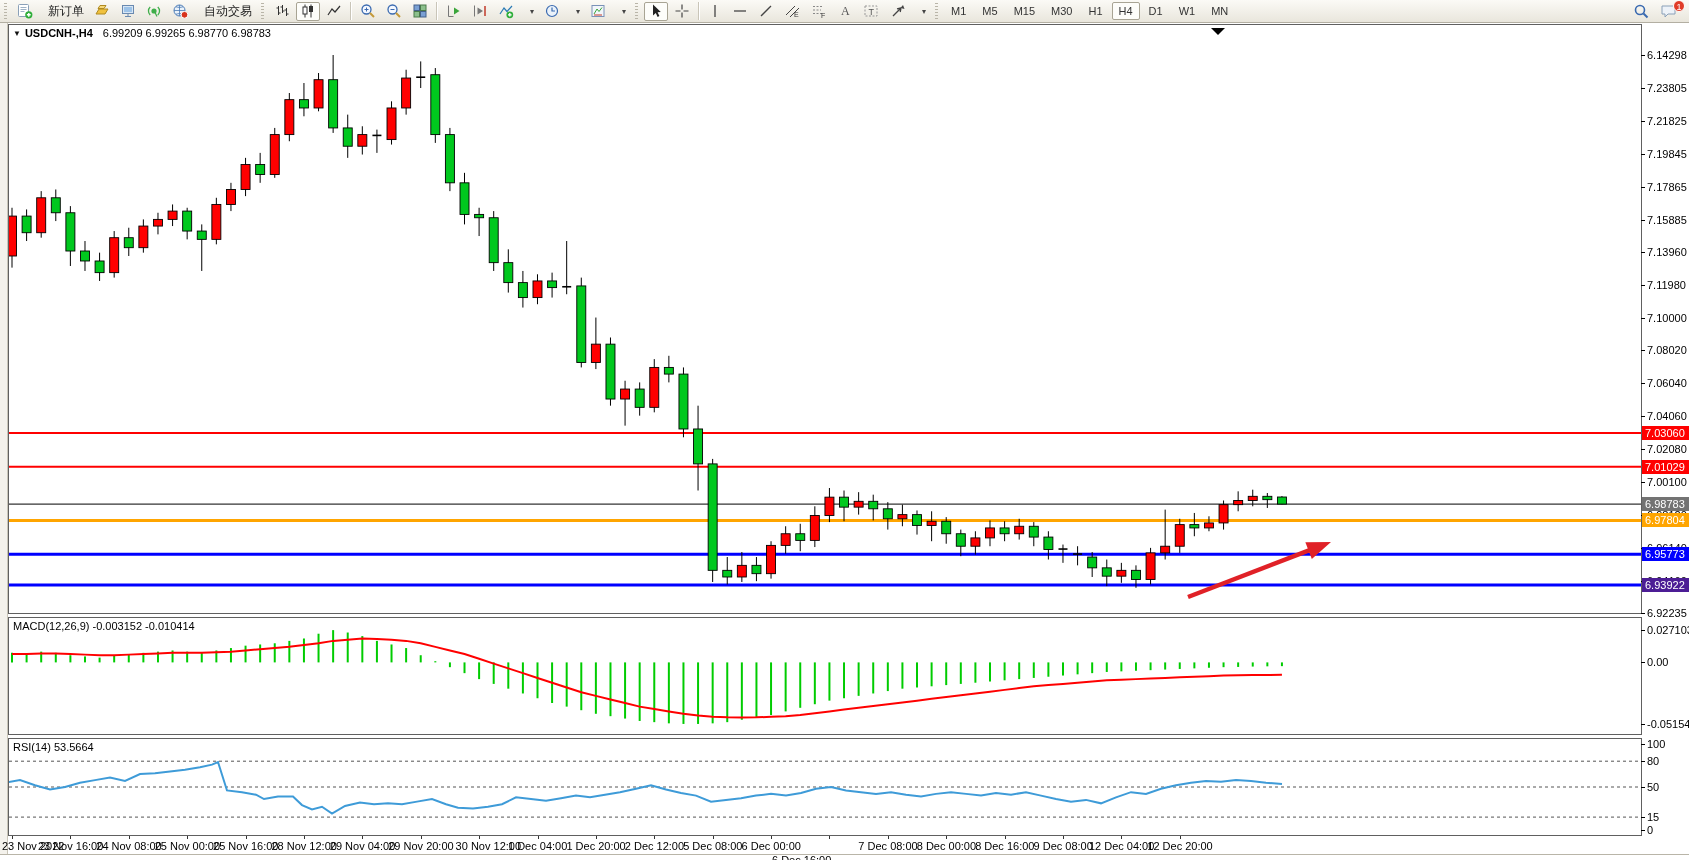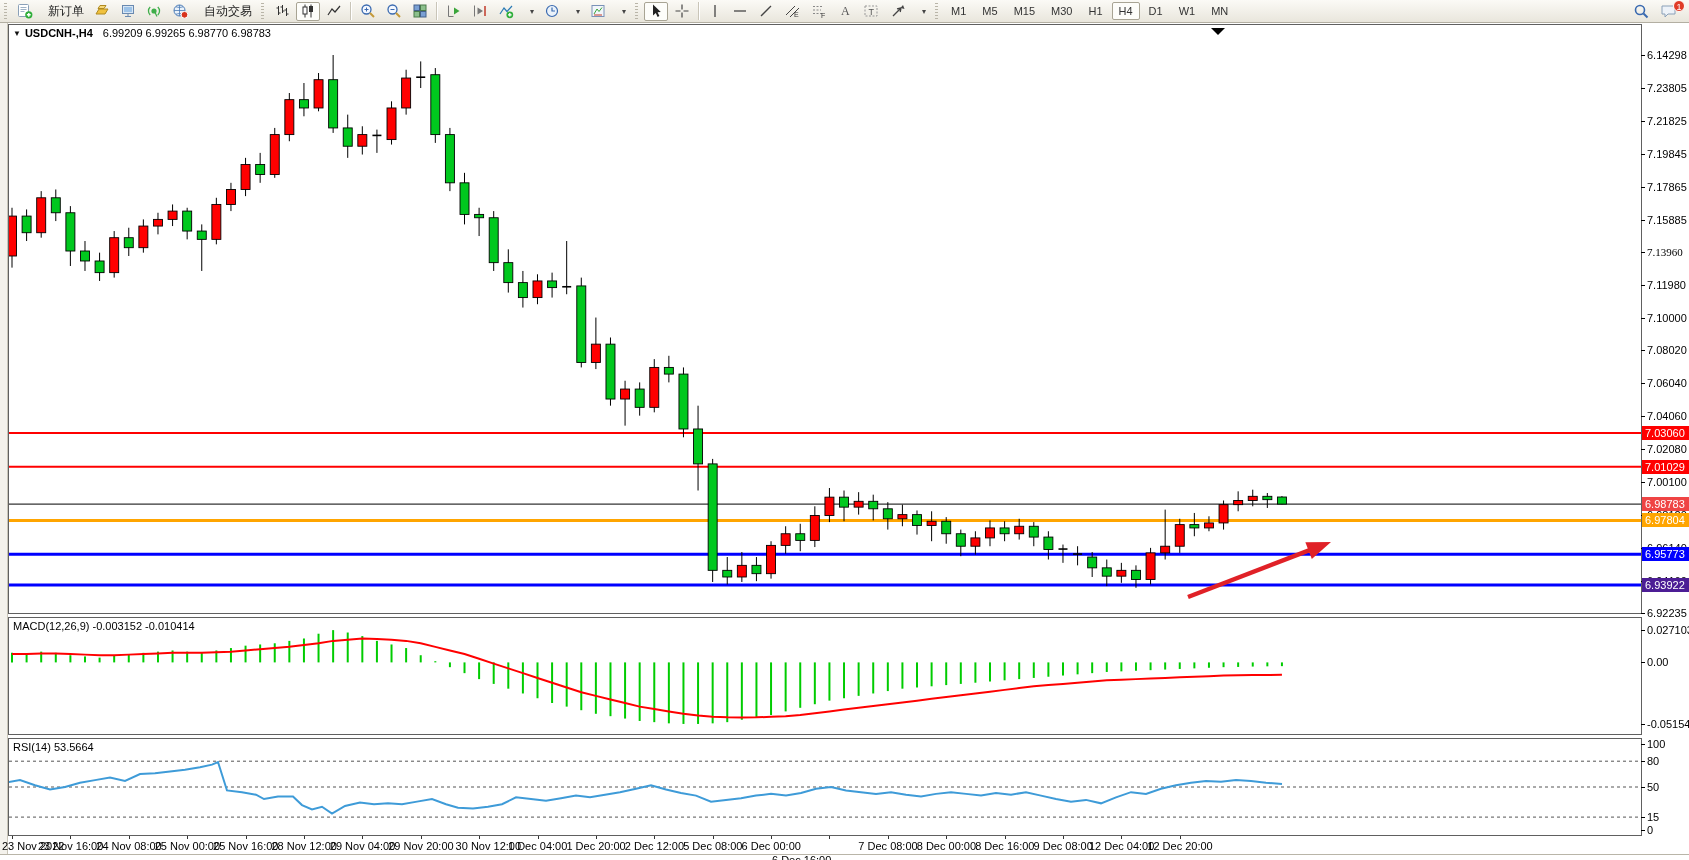--- a/index.html
+++ b/index.html
@@ -572,21 +572,21 @@
     <div class="overlay-label">RSI(14) 53.5664</div>
   </div>
 
   <div id="axis-layer">
       <div class="ptick" style="top: 55px;">6.14298</div>
       <div class="ptick" style="top: 88px; text-align: center;">7.23805</div>
       <div class="ptick" style="top: 120.862px;">7.21825</div>
       <div class="ptick" style="top: 153.793px;">7.19845</div>
       <div class="ptick" style="top: 186.725px;">7.17865</div>
       <div class="ptick" style="top: 219.656px;">7.15885</div>
-      <div class="ptick" style="top: 251.672px; font-family: Liberation Serif, serif;">7.13960</div>
+      <div class="ptick" style="top: 251.672px;">7.13960</div>
       <div class="ptick" style="top: 284.603px;">7.11980</div>
       <div class="ptick" style="top: 317.534px;">7.10000</div>
       <div class="ptick" style="top: 350.466px;">7.08020</div>
       <div class="ptick" style="top: 383.397px;">7.06040</div>
       <div class="ptick" style="top: 416.328px;">7.04060</div>
       <div class="ptick" style="top: 449.259px;">7.02080</div>
       <div class="ptick" style="top: 482.19px;">7.00100</div>
       <div class="ptick" style="top: 515.121px;">6.98120</div>
       <div class="ptick" style="top: 548.052px;">6.96140</div>
       <div class="ptick" style="top: 580.984px;">6.94160</div>
@@ -594,21 +594,21 @@
       <div class="ptick" style="top: 630px;">0.027103</div>
       <div class="ptick" style="top: 662.393px;">0.00</div>
       <div class="ptick" style="top: 724px;">-0.051546</div>
       <div class="ptick" style="top: 744px;">100</div>
       <div class="ptick" style="top: 761.2px;">80</div>
       <div class="ptick" style="top: 787px;">50</div>
       <div class="ptick" style="top: 817.1px;">15</div>
       <div class="ptick" style="top: 830px;">0</div>
       <div class="plabel" style="top: 432.96px; background: rgb(255, 0, 0);">7.03060</div>
       <div class="plabel" style="top: 466.739px; background: rgb(255, 0, 0);">7.01029</div>
-      <div class="plabel" style="top: 504.094px; background: #ef4444;">6.98783</div>
+      <div class="plabel" style="top: 504.094px; background: #737373;">6.98783</div>
       <div class="plabel" style="top: 520.377px; background: rgb(255, 165, 0);">6.97804</div>
       <div class="plabel" style="top: 554.156px; background: rgb(0, 0, 255);">6.95773</div>
       <div class="plabel" style="top: 584.942px; background: #4c1d95;">6.93922</div>
     </div>
   <div id="date-layer">
       <div class="dlabel" style="left: 2px;">23 Nov 2022</div>
       <div class="dtick" style="left: 12px;"></div>
       <div class="dlabel" style="left: 37.89px;">23 Nov 16:00</div>
       <div class="dtick" style="left: 70.39px;"></div>
       <div class="dlabel" style="left: 96.28px;">24 Nov 08:00</div>

